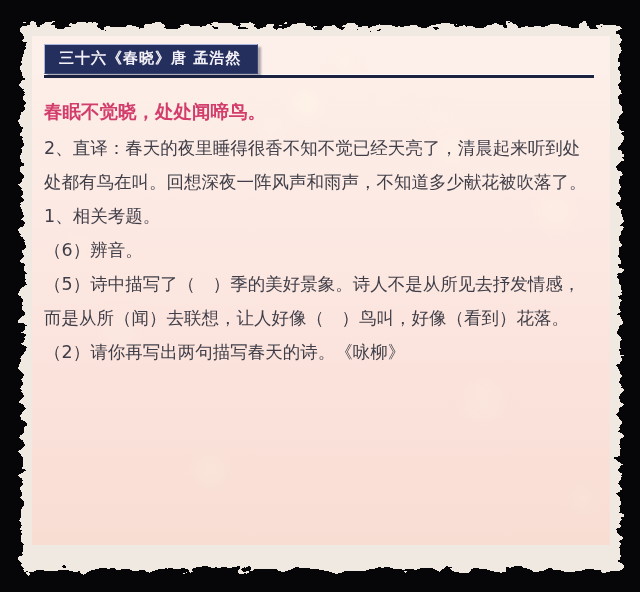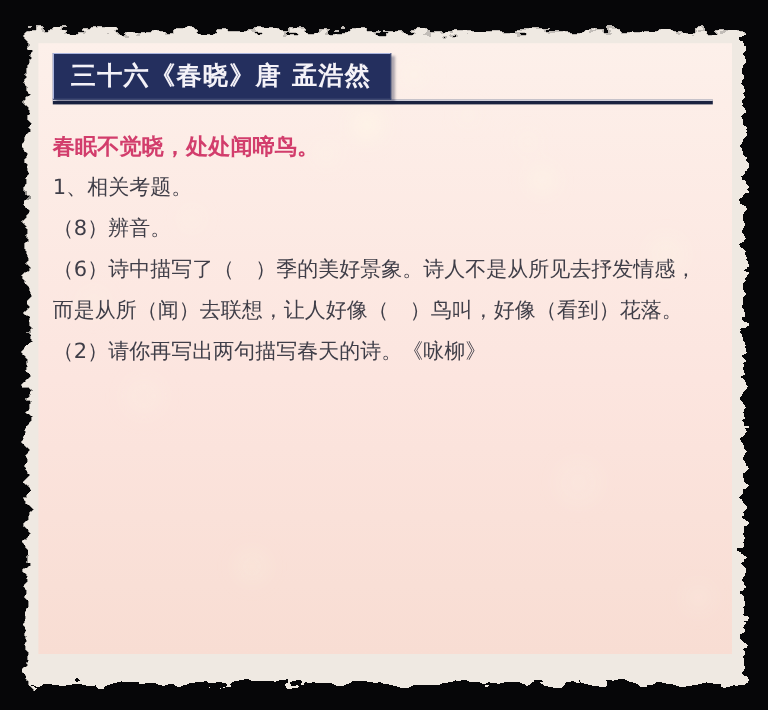--- a/index.html
+++ b/index.html
@@ -27,21 +27,21 @@
     top: 44px;
     width: 552px;
     z-index: 2;
   }
   .title-bar {
     display: block;
     width: max-content;
     max-width: 540px;
     background: #242f5e;
     color: #f4f2f8;
-    font-size: 21px;
+    font-size: 15px;
     font-weight: bold;
     letter-spacing: 1px;
     padding: 4px 16px 5px 14px;
     border-top: 1px solid #a9b3dc;
     border-left: 1px solid #a9b3dc;
     border-right: 1px solid #39456f;
     border-bottom: 1px solid #39456f;
     box-shadow: 3px 3px 2px rgba(24, 30, 62, 0.35);
     position: relative;
     z-index: 2;
@@ -61,20 +61,21 @@
   }
   .text-block p {
     margin: 0;
     padding: 0;
     word-break: break-all;
   }
   .text-block p.poem {
     color: #d23d6c;
     font-weight: bold;
     font-size: 18.5px;
+    font-family: Liberation Mono, monospace;
   }
 </style>
 </head>
 <body>
 
 <svg class="bg-svg" width="640" height="592" viewBox="0 0 640 592" aria-hidden="true">
   <defs>
     <filter id="rough" x="-10%" y="-10%" width="120%" height="120%">
       <feTurbulence type="fractalNoise" baseFrequency="0.055 0.11" numOctaves="3" seed="11" result="n"></feTurbulence>
       <feDisplacementMap in="SourceGraphic" in2="n" scale="16"></feDisplacementMap>
@@ -115,19 +116,20 @@
 <div class="content">
 
   <div class="title-bar">
     <span>三十六《春晓》唐 孟浩然</span>
   </div>
 
   <div class="title-rule"></div>
 
   <div class="text-block">
     <p class="poem">春眠不觉晓，处处闻啼鸟。</p>
+    <p>2、直译：春天的夜里睡得很香不知不觉已经天亮了，清晨起来听到处处都有鸟在叫。回想深夜一阵风声和雨声，不知道多少献花被吹落了。</p>
     <p>1、相关考题。</p>
-    <p>（8）辨音。</p>
-    <p>（6）诗中描写了（　）季的美好景象。诗人不是从所见去抒发情感，而是从所（闻）去联想，让人好像（　）鸟叫，好像（看到）花落。</p>
+    <p>（6）辨音。</p>
+    <p>（5）诗中描写了（　）季的美好景象。诗人不是从所见去抒发情感，而是从所（闻）去联想，让人好像（　）鸟叫，好像（看到）花落。</p>
     <p>（2）请你再写出两句描写春天的诗。《咏柳》</p>
   </div>
 
 </div>
 
 </body></html>

